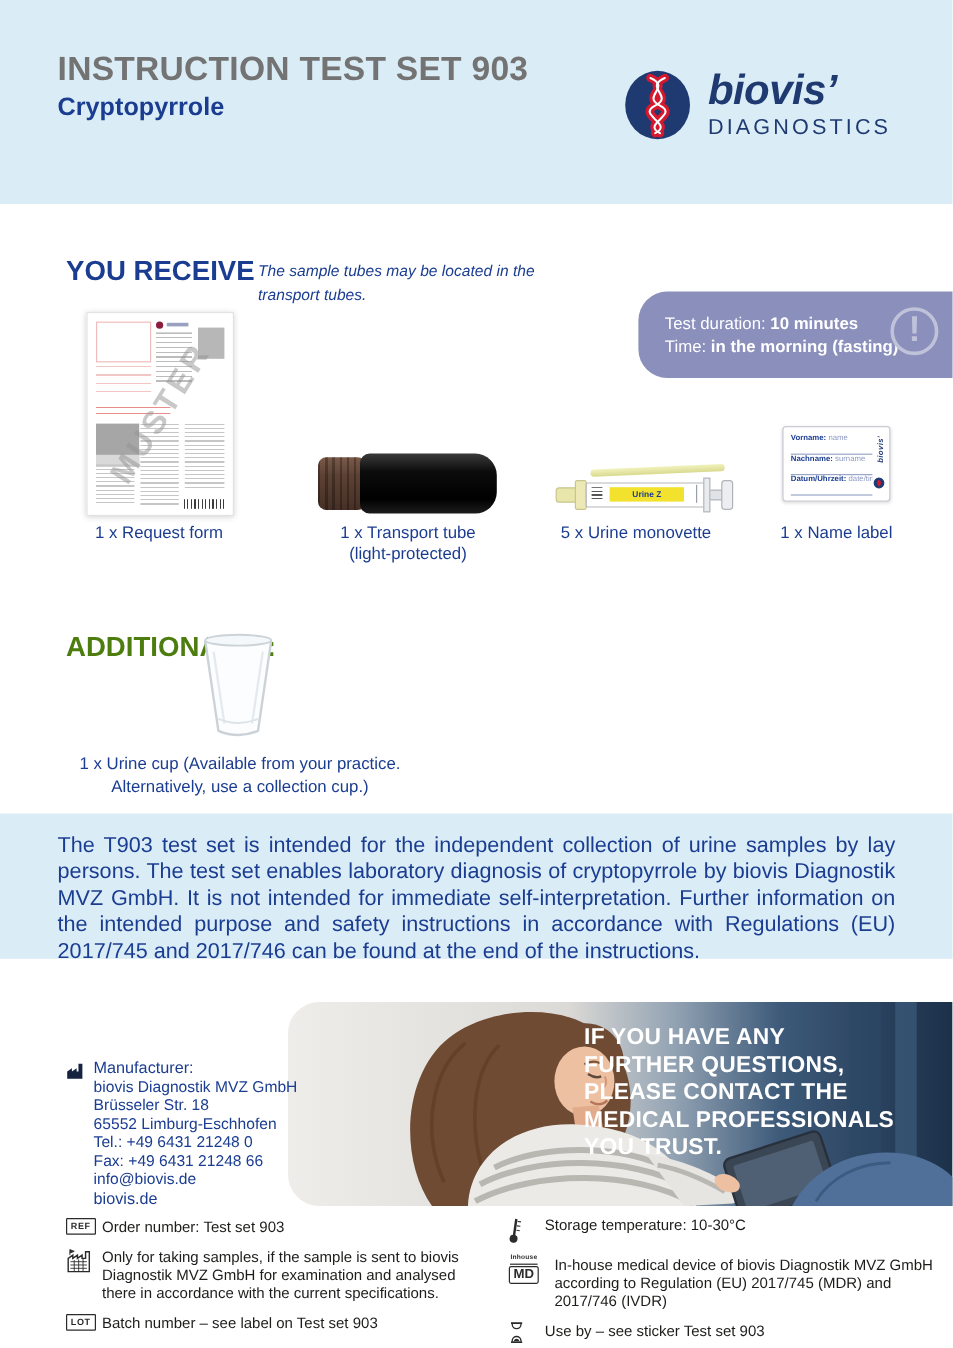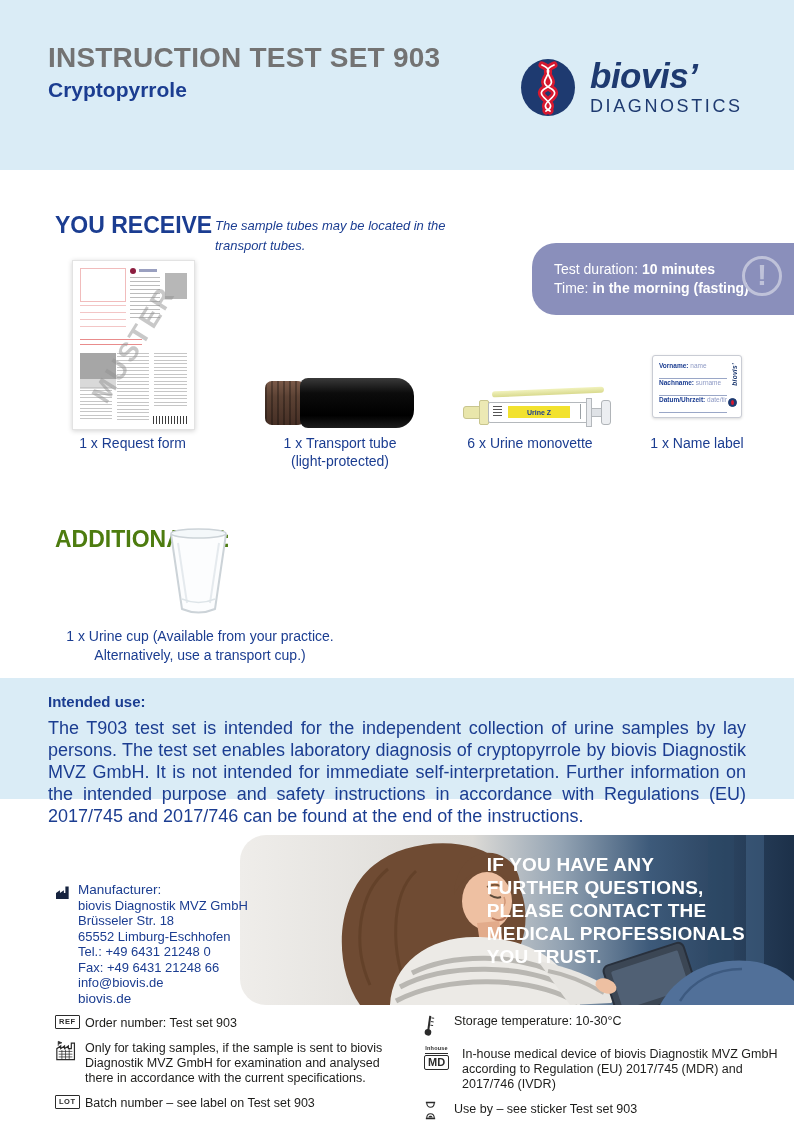--- a/index.html
+++ b/index.html
@@ -194,21 +194,21 @@
   <div class="mono-tip"></div>
   <div class="mono-flange"></div>
   <div class="mono-body">
     <div class="mono-mark"></div>
     <div class="mono-label">Urine Z</div>
     <div class="mono-endline"></div>
   </div>
   <div class="mono-pflange"></div>
   <div class="mono-stem"></div>
   <div class="mono-disc"></div>
-  <div class="caption" style="left:455px;top:434px;width:150px;">6 x Urine monovette</div>
+  <div class="caption" style="left:455px;top:434px;width:150px;">5 x Urine monovette</div>
 
   <div class="nlabel">
     <div class="nl-row"><b>Vorname:</b> <span>name</span></div>
     <div class="nl-row"><b>Nachname:</b> <span>surname</span></div>
     <div class="nl-row"><b>Datum/Uhrzeit:</b> <span>date/time</span></div>
     <div class="nl-brand">biovis’</div>
     <div class="nl-dot"></div>
   </div>
   <div class="caption" style="left:637px;top:434px;width:120px;">1 x Name label</div>
 
@@ -217,25 +217,24 @@
     <svg width="63" height="90" viewBox="0 0 63 90">
       <path d="M4,7 L15,82 Q31.5,89 48,82 L59,7" fill="#fcfdfe" stroke="#ccd3d8" stroke-width="2" stroke-linejoin="round"></path>
       <ellipse cx="31.5" cy="6.5" rx="27.5" ry="4.5" fill="#f4f8fa" stroke="#ccd3d8" stroke-width="1.6"></ellipse>
       <path d="M11,16 L20,76" stroke="#e5eaee" stroke-width="2" fill="none"></path>
       <path d="M52,16 L43,76" stroke="#e5eaee" stroke-width="2" fill="none"></path>
       <path d="M15,72 Q31.5,79 48,72" stroke="#dde4e8" stroke-width="1.5" fill="none"></path>
     </svg>
   </div>
   <div class="caption" style="left:45px;top:627px;width:310px;line-height:19px;">
     <div>1 x Urine cup (Available from your practice.</div>
-    <div>Alternatively, use a transport cup.)</div>
+    <div>Alternatively, use a collection cup.)</div>
   </div>
 
   <div class="intended">
-    <p class="int-heading">Intended use:</p>
     <p class="int-body">The T903 test set is intended for the independent collection of urine samples by lay persons. The test set enables laboratory diagnosis of cryptopyrrole by biovis Diagnostik MVZ GmbH. It is not intended for immediate self-interpretation. Further information on the intended purpose and safety instructions in accordance with Regulations (EU) 2017/745 and 2017/746 can be found at the end of the instructions.</p>
   </div>
 
   <div class="photo">
     <svg width="554" height="170" viewBox="0 0 554 170">
       <defs>
         <linearGradient id="pbg" x1="0" y1="0" x2="1" y2="0">
           <stop offset="0" stop-color="#efedea"></stop>
           <stop offset="0.42" stop-color="#dcdad6"></stop>
           <stop offset="0.58" stop-color="#93a3b3"></stop>

